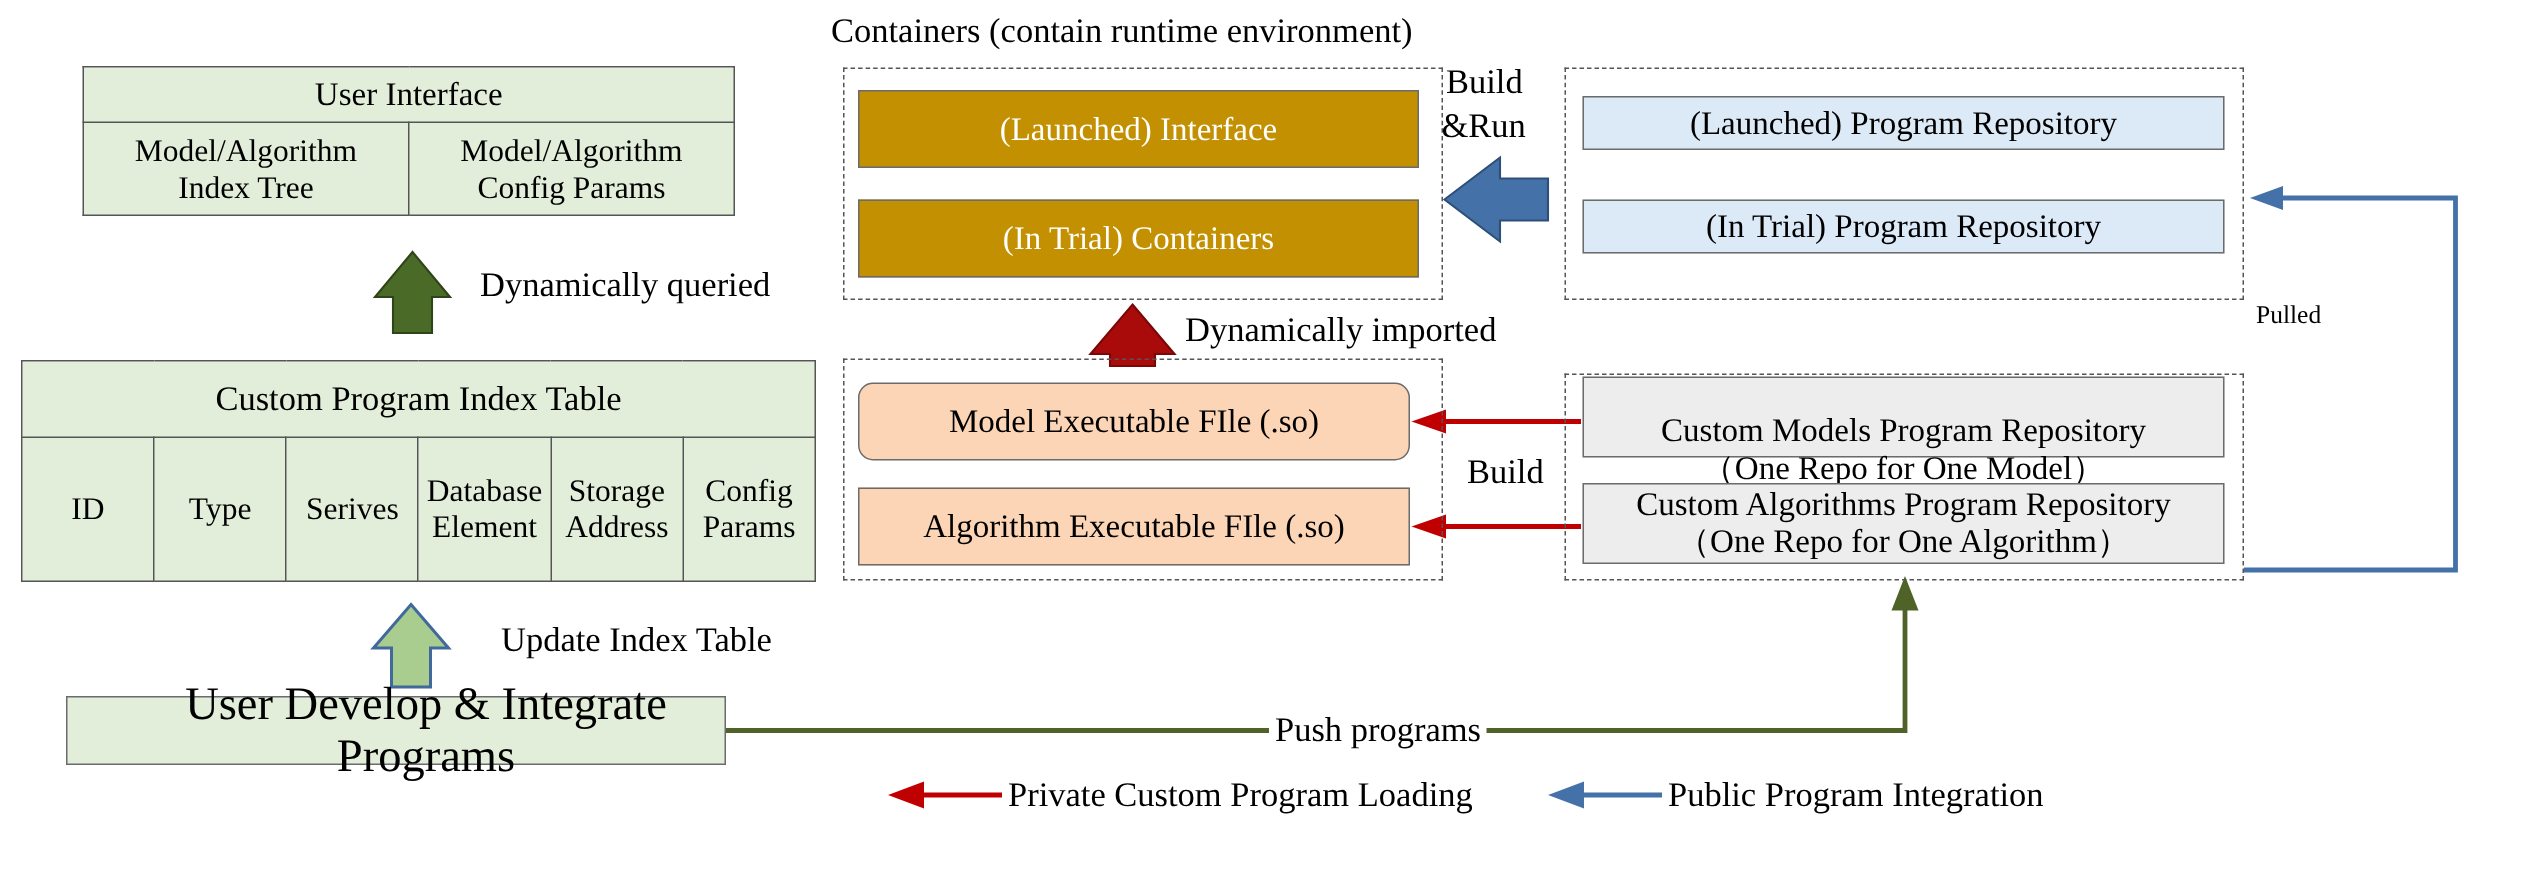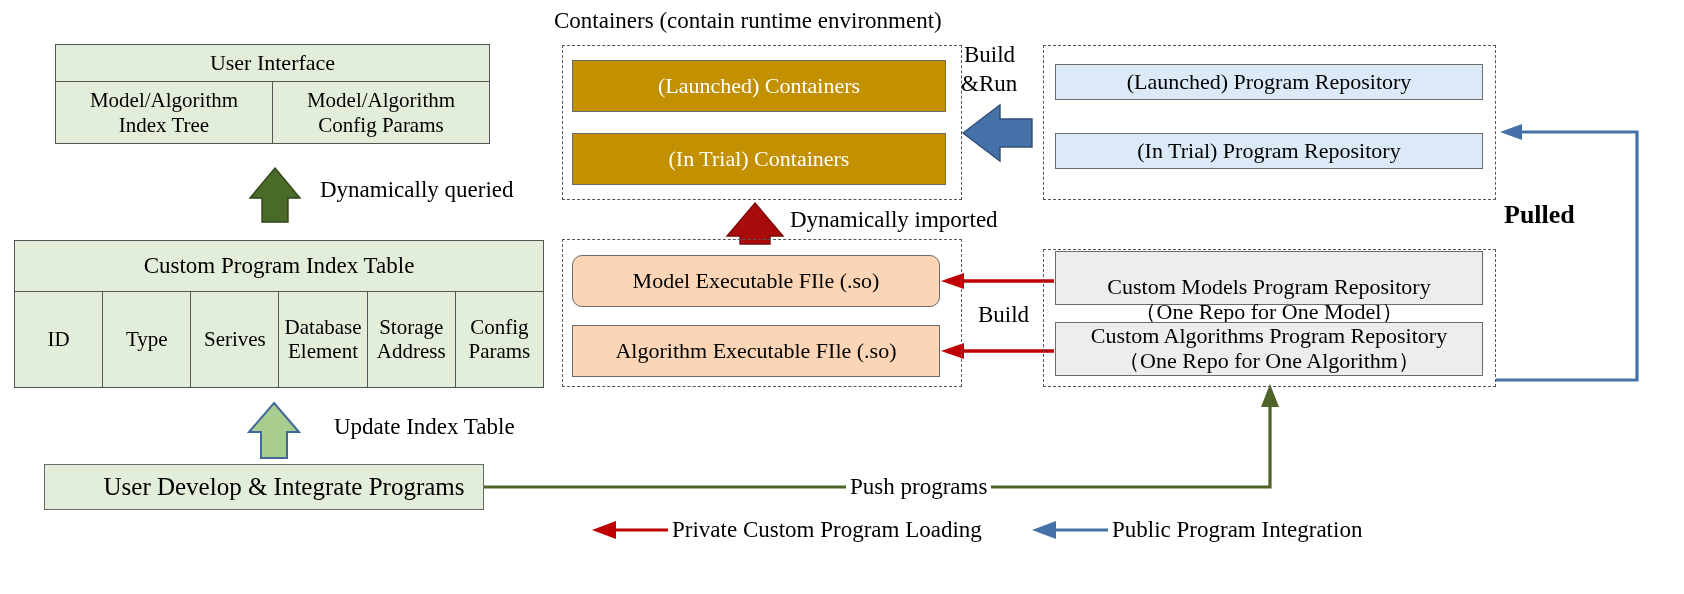--- a/index.html
+++ b/index.html
@@ -120,27 +120,27 @@
 Address</td>
         <td style="width:19%;font-size:21px;white-space:pre-line;">Config
 Params</td>
       </tr>
     </tbody>
       </table>
   </div>
 
   <span class="lbl" style="left:334px;top:414px;font-size:23px;">Update Index Table</span>
 
-  <div class="abs box green" style="left:44px;top:464px;width:440px;height:46px;font-size:25px;padding-left:40px;">User Develop &amp; Integrate Programs</div>
+  <div class="abs box green" style="left:44px;top:464px;width:440px;height:46px;font-size:31px;padding-left:40px;">User Develop &amp; Integrate Programs</div>
 
   <span class="lbl" style="left:554px;top:8px;font-size:23px;">Containers (contain runtime environment)</span>
 
   <div class="abs dash" style="left:562px;top:45px;width:400px;height:155px;"></div>
 
-  <div class="abs box gold" style="left:572px;top:60px;width:374px;height:52px;font-size:22px;">(Launched) Containers</div>
+  <div class="abs box gold" style="left:572px;top:60px;width:374px;height:52px;font-size:22px;">(Launched) Interface</div>
 
   <div class="abs box gold" style="left:572px;top:133px;width:374px;height:52px;font-size:22px;">(In Trial) Containers</div>
 
   <span class="lbl" style="left:790px;top:207px;font-size:23px;">Dynamically imported</span>
 
   <div class="abs dash" style="left:562px;top:239px;width:400px;height:148px;"></div>
 
   <div class="abs box peach" style="left:572px;top:255px;width:368px;height:52px;font-size:22px;border-radius:10px;">Model Executable FIle (.so)</div>
 
   <div class="abs box peach" style="left:572px;top:325px;width:368px;height:52px;font-size:22px;">Algorithm Executable FIle (.so)</div>
@@ -163,20 +163,20 @@
     <span style="font-size:22px;line-height:1.12;margin-top:44px;">Custom Models Program Repository</span>
     <span style="font-size:22px;line-height:1.12;">（One Repo for One Model）</span>
   </div>
 
   <div class="abs grey" style="left:1055px;top:322px;width:428px;height:54px;
        display:flex;flex-direction:column;align-items:center;justify-content:center;text-align:right;">
     <span style="font-size:22px;line-height:1.12;">Custom Algorithms Program Repository</span>
     <span style="font-size:22px;line-height:1.12;">（One Repo for One Algorithm）</span>
   </div>
 
-  <span class="lbl" style="left:1504px;top:200px;font-size:26px;font-weight:bold;">Pulled</span>
+  <span class="lbl" style="left:1504px;top:200px;font-size:17px;">Pulled</span>
 
   <span class="lbl" style="left:846px;top:474px;font-size:23px;background:#ffffff;padding:0 4px;">Push programs</span>
 
   <span class="lbl" style="left:672px;top:517px;font-size:23px;">Private Custom Program Loading</span>
   <span class="lbl" style="left:1112px;top:517px;font-size:23px;">Public Program Integration</span>
 
 </div>
 
 </body></html>

